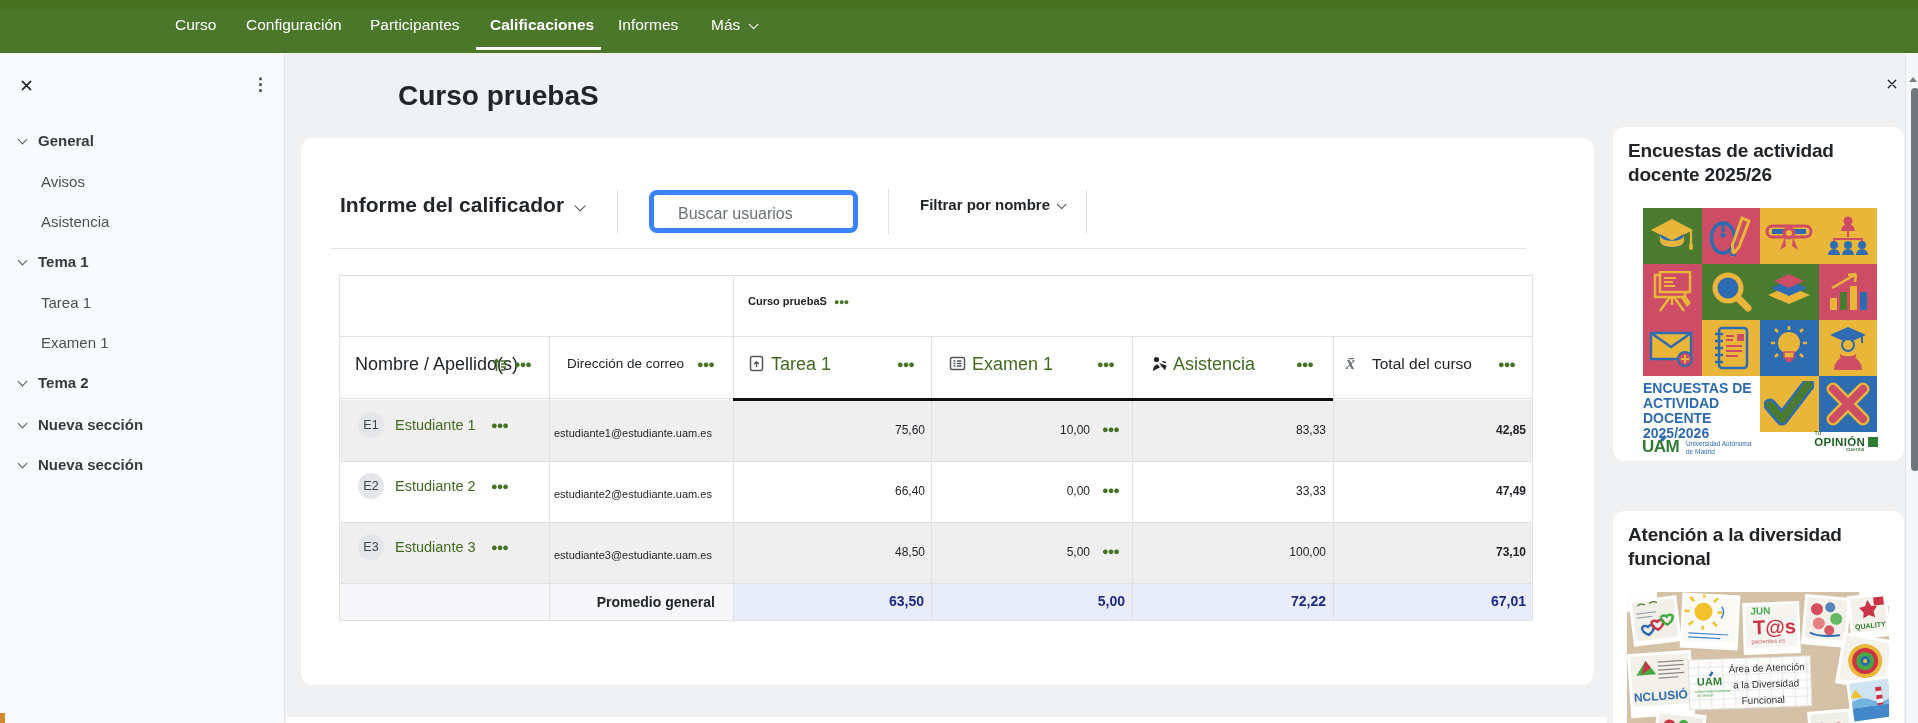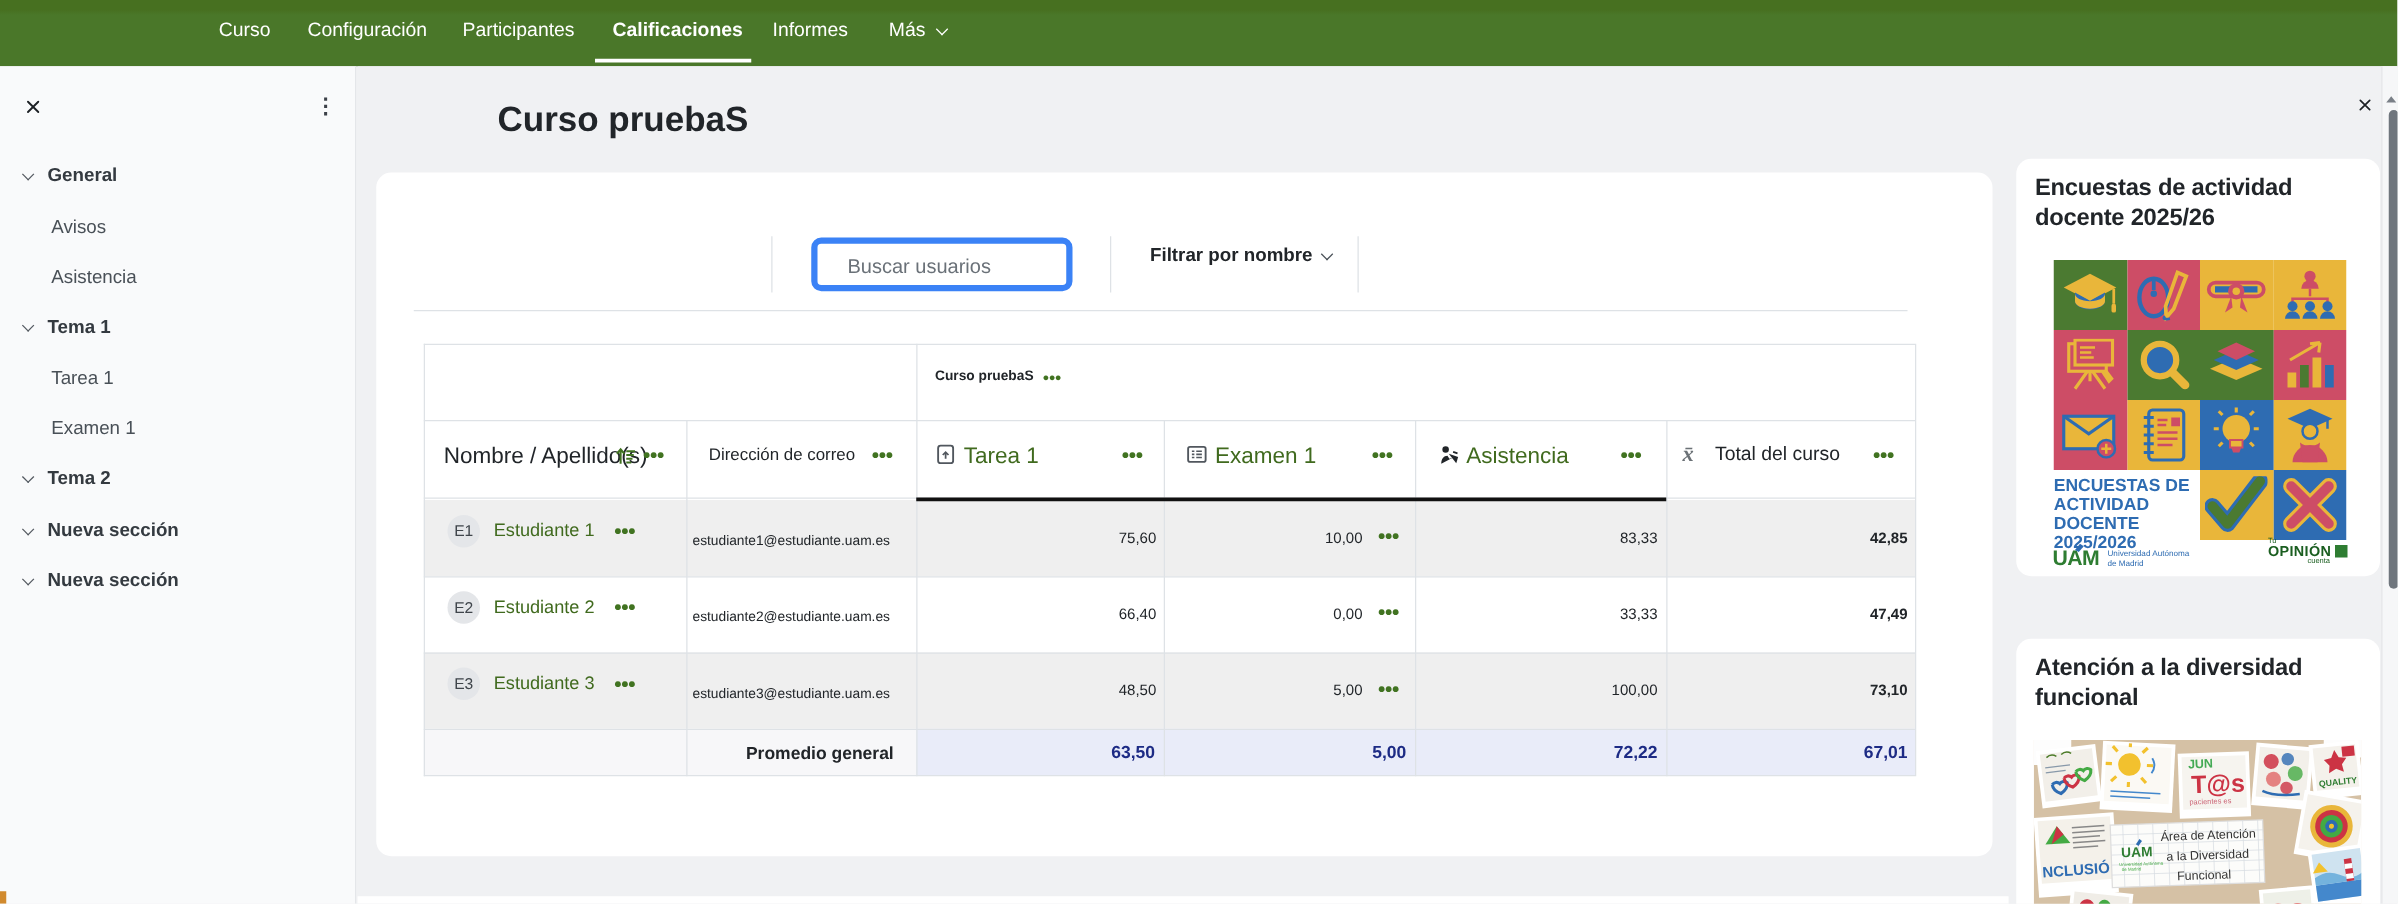--- a/index.html
+++ b/index.html
@@ -115,20 +115,21 @@
     </div>
   <div class="sec" style="top:398px;">
       <span class="cv"></span>
       <span class="t">Nueva sección</span>
     </div>
 </div>
 
 <div id="main">
   <div id="pagetitle">Curso pruebaS</div>
   <div id="card">
+    <div class="tb-title">Informe del calificador <span class="chev" style="border-color:#495057;width:8px;height:8px;margin-left:4px;"></span></div>
     <div class="tb-vd" style="left:316px;"></div>
     <div class="searchbox">
         <span>Buscar usuarios</span>
       </div>
     <div class="tb-vd" style="left:587px;"></div>
     <div class="tb-filter">Filtrar por nombre <span class="chev" style="border-color:#495057;width:7px;height:7px;margin-left:2px;"></span></div>
     <div class="tb-vd" style="left:785px;"></div>
     <div class="tb-hr"></div>
     <div id="gtable">
 

